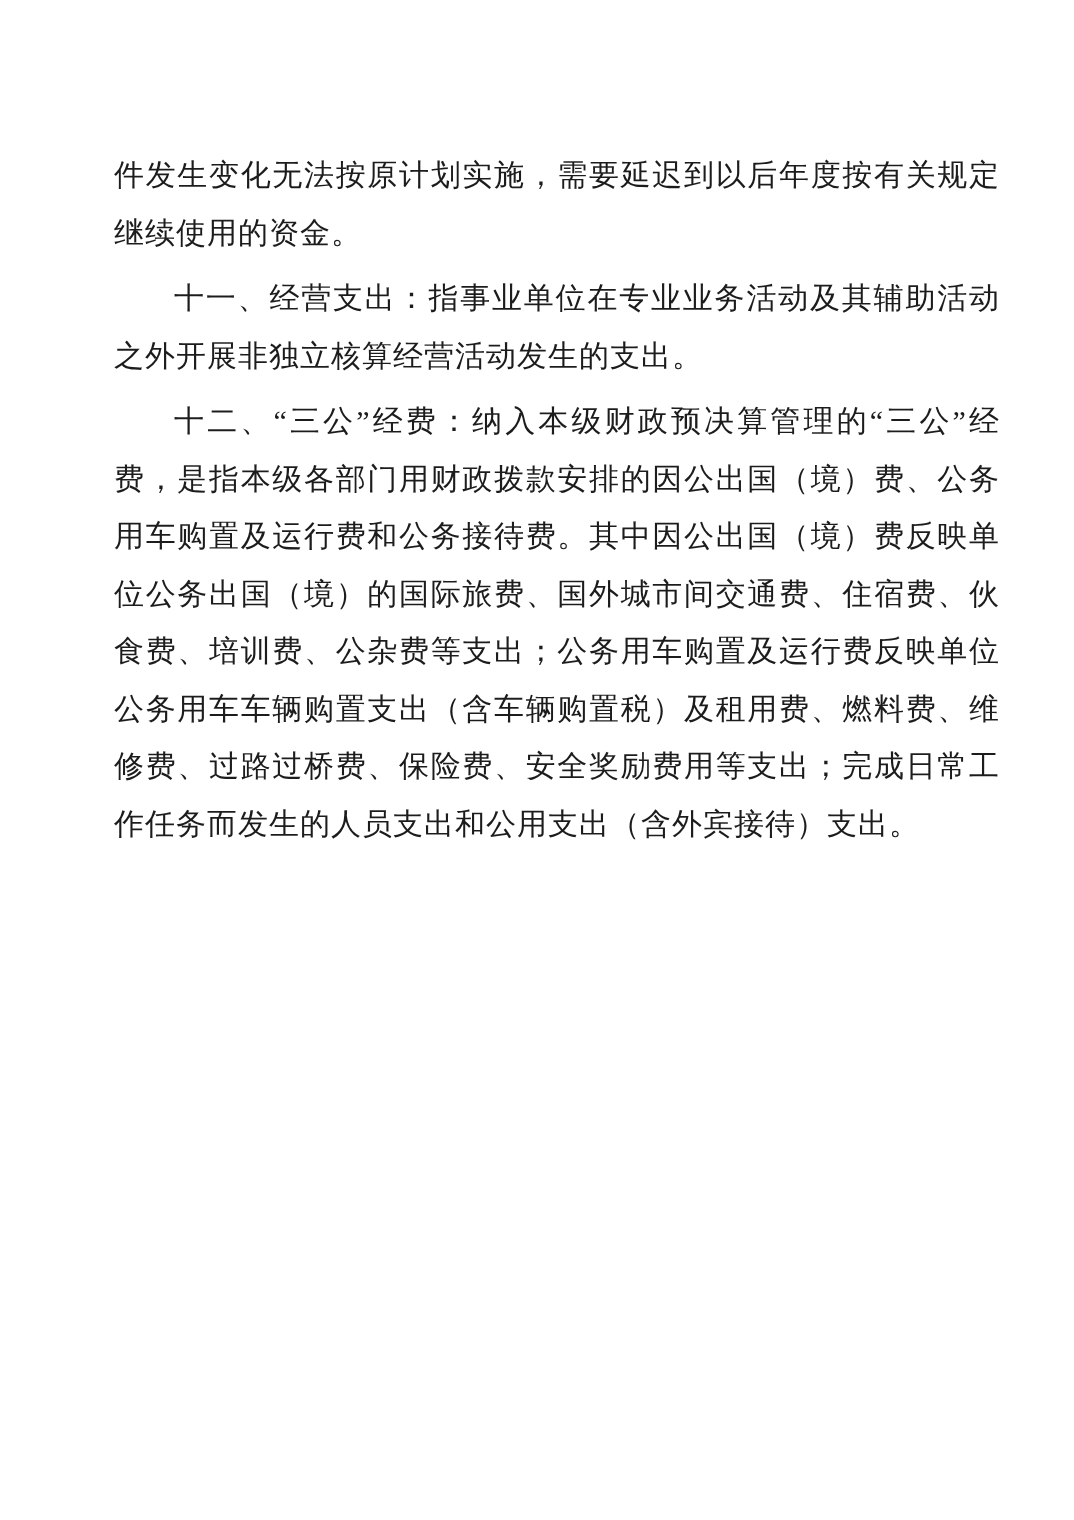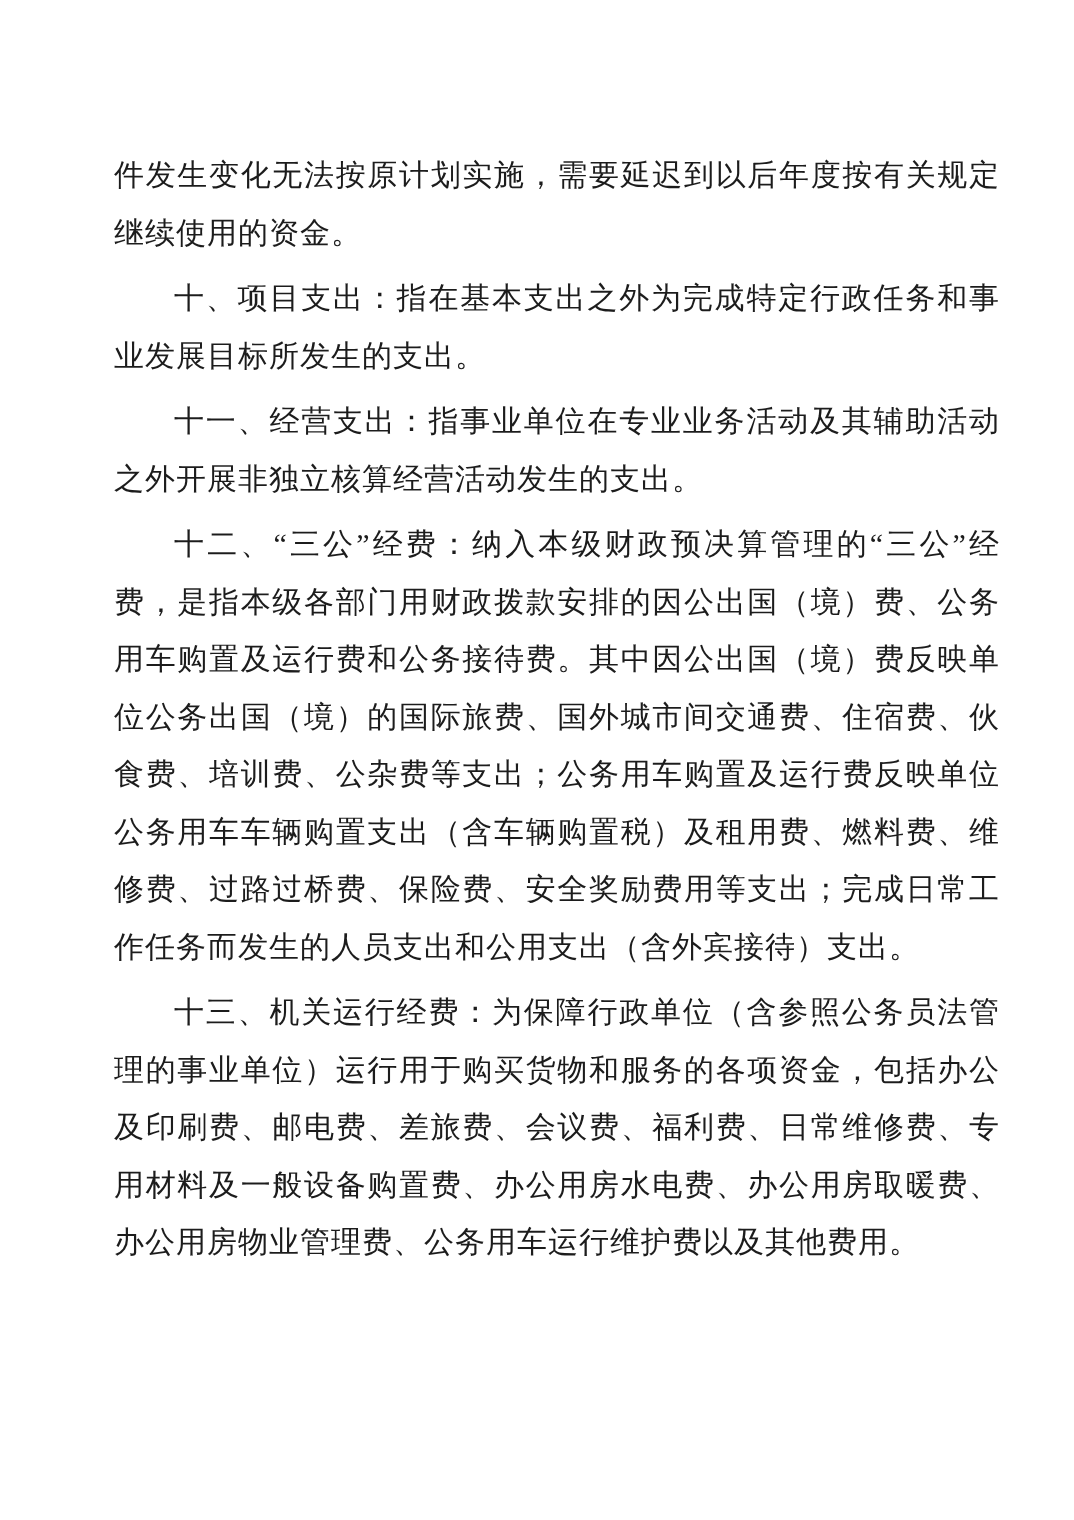--- a/index.html
+++ b/index.html
@@ -44,19 +44,17 @@
     font-size: 21px;
     color: #1c1c1c;
   }
 </style>
 </head>
 <body>
 
 <div class="page">
   <div class="content">
     <p class="para">件发生变化无法按原计划实施，需要延迟到以后年度按有关规定继续使用的资金。</p>
-    <p class="para indent">十、项目支出：指在基本支出之外为完成特定行政任务和事业发展目标所发生的支出。</p>
     <p class="para indent">十一、经营支出：指事业单位在专业业务活动及其辅助活动之外开展非独立核算经营活动发生的支出。</p>
     <p class="para indent">十二、“三公”经费：纳入本级财政预决算管理的“三公”经费，是指本级各部门用财政拨款安排的因公出国（境）费、公务用车购置及运行费和公务接待费。其中因公出国（境）费反映单位公务出国（境）的国际旅费、国外城市间交通费、住宿费、伙食费、培训费、公杂费等支出；公务用车购置及运行费反映单位公务用车车辆购置支出（含车辆购置税）及租用费、燃料费、维修费、过路过桥费、保险费、安全奖励费用等支出；完成日常工作任务而发生的人员支出和公用支出（含外宾接待）支出。</p>
-    <p class="para indent">十三、机关运行经费：为保障行政单位（含参照公务员法管理的事业单位）运行用于购买货物和服务的各项资金，包括办公及印刷费、邮电费、差旅费、会议费、福利费、日常维修费、专用材料及一般设备购置费、办公用房水电费、办公用房取暖费、办公用房物业管理费、公务用车运行维护费以及其他费用。</p>
   </div>
 
 </div>
 
 </body></html>

